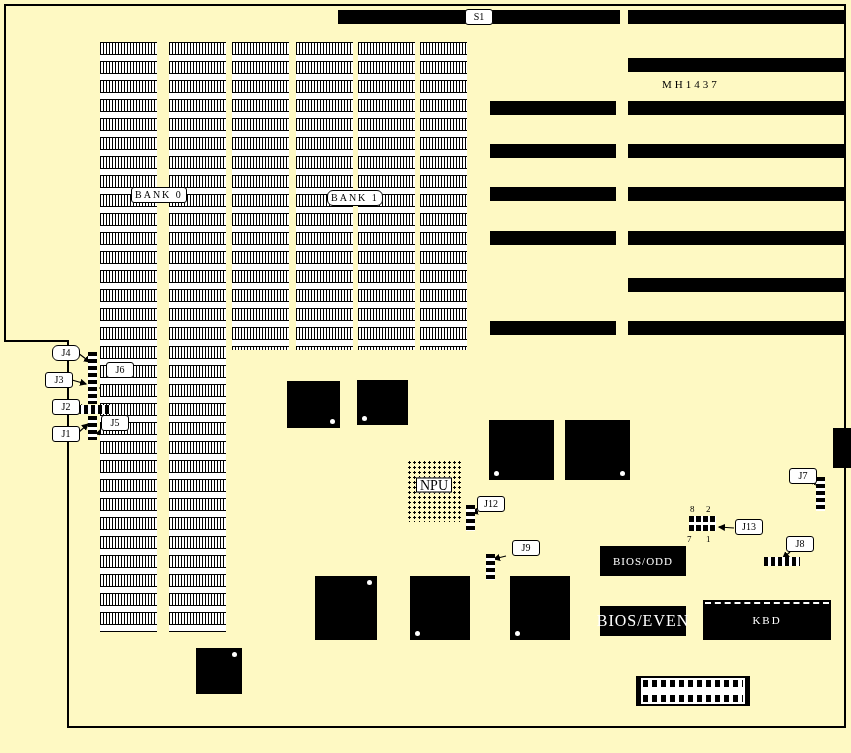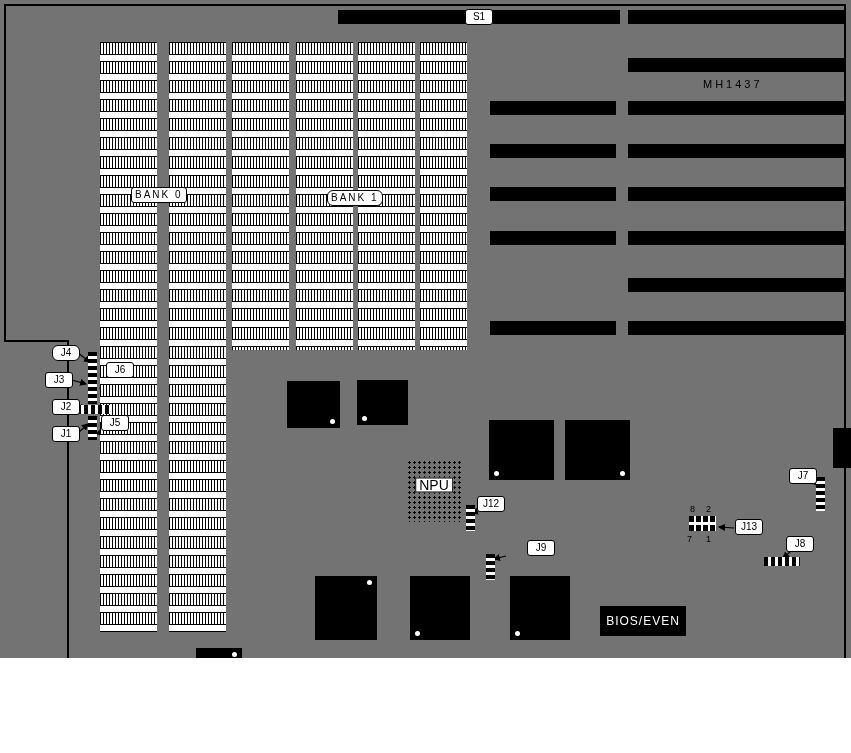--- a/index.html
+++ b/index.html
@@ -1,17 +1,17 @@
 <!DOCTYPE html>
 <html><head>
 <meta charset="utf-8">
 <style>
   html,body{margin:0;padding:0;background:#fff;}
-  .sheet{position:relative;width:851px;height:658px;background:#737373;overflow:hidden;
-         font-family:Liberation Sans, sans-serif;color:#000;}
+  .sheet{position:relative;width:851px;height:753px;background:#fef9c3;overflow:hidden;
+         font-family:Liberation Serif, serif;color:#000;}
   .overlay{position:absolute;left:0;top:0;pointer-events:none;}
   
   .bar{position:absolute;background:#000;height:14px;}
   
   .dipcol{position:absolute;
     background-image:
       repeating-linear-gradient(to bottom,#000 0 1px,transparent 1px 12px,#000 12px 13px,#fff 13px 19px),
       repeating-linear-gradient(to right,#000 0 1px,#fff 1px 3px);}
   
   .callout{position:absolute;background:#fff;border:1px solid #000;border-radius:3px;
@@ -81,21 +81,21 @@
   <div class="bar" style="left:628px;top:231px;width:217px;"></div>
   <div class="bar" style="left:628px;top:278px;width:217px;"></div>
   <div class="bar" style="left:628px;top:321px;width:217px;"></div>
 
   <div class="bar" style="left:490px;top:101px;width:126px;"></div>
   <div class="bar" style="left:490px;top:144px;width:126px;"></div>
   <div class="bar" style="left:490px;top:187px;width:126px;"></div>
   <div class="bar" style="left:490px;top:231px;width:126px;"></div>
   <div class="bar" style="left:490px;top:321px;width:126px;"></div>
 
-  <div class="mh" style="left:703px;top:78px;">MH1437</div>
+  <div class="mh" style="left:662px;top:78px;">MH1437</div>
 
   <div class="dipcol" style="left:100px;top:42px;width:57px;height:590px;"></div>
   <div class="dipcol" style="left:169px;top:42px;width:57px;height:590px;"></div>
   <div class="dipcol" style="left:232px;top:42px;width:57px;height:308px;"></div>
   <div class="dipcol" style="left:296px;top:42px;width:57px;height:308px;"></div>
   <div class="dipcol" style="left:358px;top:42px;width:57px;height:308px;"></div>
   <div class="dipcol" style="left:420px;top:42px;width:47px;height:308px;"></div>
 
   <div class="callout banklab" style="left:131px;top:187px;">BANK 0</div>
   <div class="callout banklab" style="left:327px;top:190px;border-radius:6px;">BANK 1</div>
@@ -140,39 +140,46 @@
       <span class="dot bl"></span>
     </div>
   <div class="chip" style="left:196px;top:648px;width:46px;height:46px;">
       <span class="dot tr"></span>
     </div>
 
   <div class="pins-v" style="left:466px;top:505px;height:26px;"></div>
   <div class="callout" style="left:477px;top:496px;">J12</div>
 
   <div class="pins-v" style="left:486px;top:554px;height:26px;"></div>
-  <div class="callout" style="left:527px;top:540px;">J9</div>
+  <div class="callout" style="left:512px;top:540px;">J9</div>
 
   <div class="grid8" style="left:689px;top:516px;"></div>
   <span class="pinnum" style="left:690px;top:505px;">8</span>
   <span class="pinnum" style="left:706px;top:505px;">2</span>
   <span class="pinnum" style="left:687px;top:535px;">7</span>
   <span class="pinnum" style="left:706px;top:535px;">1</span>
   <div class="callout" style="left:735px;top:519px;">J13</div>
 
   <div class="pins-h" style="left:764px;top:557px;width:36px;"></div>
   <div class="callout" style="left:786px;top:536px;">J8</div>
 
   <div class="pins-v" style="left:816px;top:477px;height:34px;"></div>
   <div class="callout" style="left:789px;top:468px;">J7</div>
 
   <div class="chip" style="left:833px;top:428px;width:18px;height:40px;"></div>
 
+  <div class="chip" style="left:600px;top:546px;width:86px;height:30px;">
+    <span class="chiptext" style="font-size:11px;letter-spacing:1px;">BIOS/ODD</span>
+  </div>
   <div class="chip" style="left:600px;top:606px;width:86px;height:30px;">
-    <span class="chiptext" style="font-size:12px;letter-spacing:1px;">BIOS/EVEN</span>
+    <span class="chiptext" style="font-size:16px;letter-spacing:1px;">BIOS/EVEN</span>
+  </div>
+  <div class="chip" style="left:703px;top:600px;width:128px;height:40px;">
+    <span class="kbd-dash"></span>
+    <span class="chiptext" style="font-size:11px;letter-spacing:2px;">KBD</span>
   </div>
 
   <div class="edgecon" style="left:636px;top:676px;width:104px;height:26px;">
     <div class="pinrow top"></div>
     <div class="pinrow bot"></div>
   </div>
 
 </div>
 
 </body></html>

